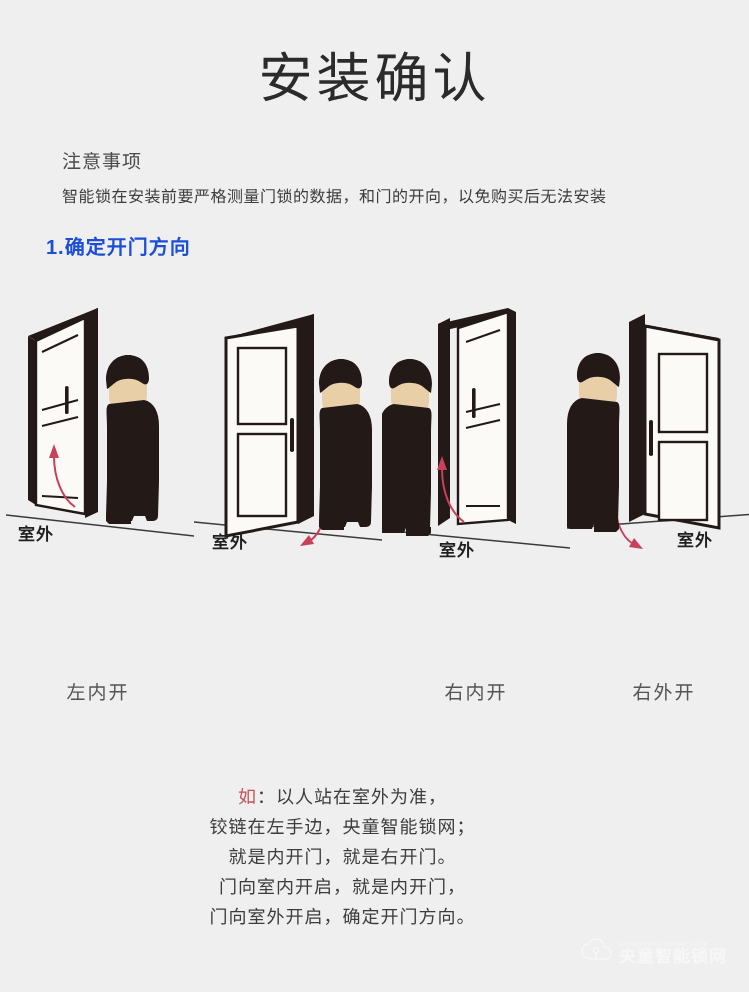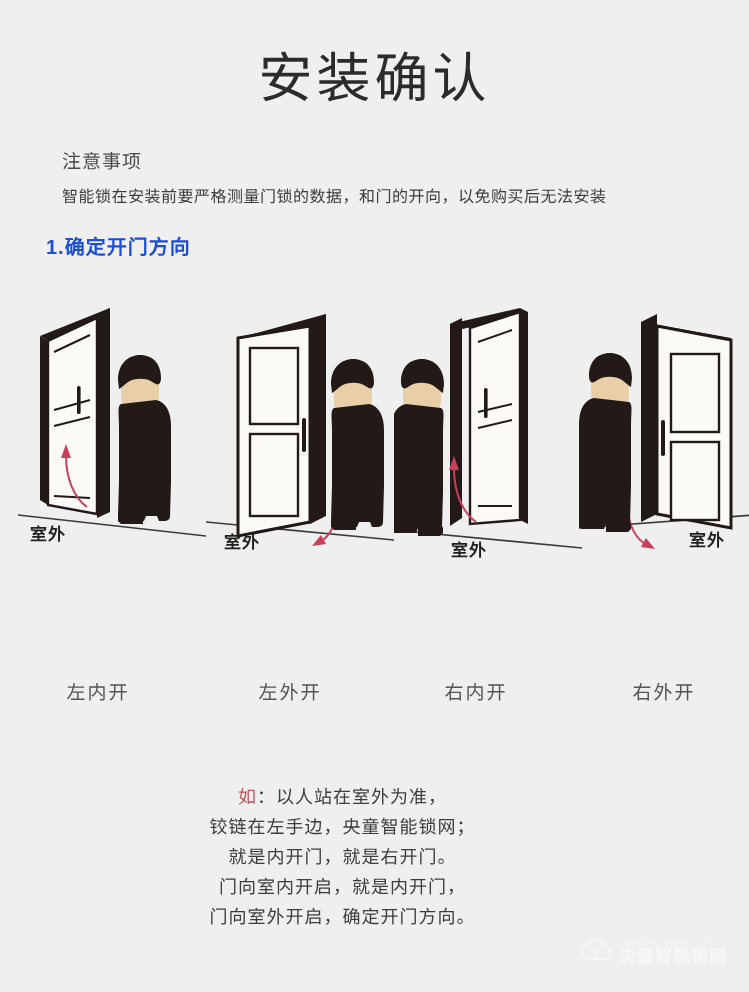--- a/index.html
+++ b/index.html
@@ -60,21 +60,21 @@
     font-size: 20px;
     font-weight: bold;
     letter-spacing: 1px;
     color: #1d4ed8;
   }
 
   
   .diagram-strip {
     position: absolute;
     top: 300px;
-    left: 12px;
+    left: 0;
     width: 685px;
     height: 270px;
   }
   .diagram {
     position: absolute;
     top: 0;
     width: 188px;
     height: 270px;
   }
   .diagram svg { display: block; }
@@ -279,21 +279,20 @@
         <path d="M0,186 L52,186 L51,224 C51,228 48,229 45,229 L40,229 L38,224 L27,224 L25,229 L5,229 C1,229 -1,227 -1,223 Z" fill="#231a17"></path>
         <path d="M52,223 L52,229 L49,232 L27,232 L27,224 Z" fill="#231a17"></path>
       </g>
       <text x="110" y="246" font-family="'Liberation Sans',sans-serif" font-size="17" font-weight="bold" fill="#1f1f1f" letter-spacing="1">室外</text>
     </svg>
   </div>
 </div>
 
 <div class="caption-row">
   <div class="caption" style="left:0px;">左内开</div>
-  <div class="caption" style="left:192px;">左外开</div>
   <div class="caption" style="left:378px;">右内开</div>
   <div class="caption" style="left:566px;">右外开</div>
 </div>
 
 <div class="explain">
   <div>
     <span class="kw">如</span><span>：以人站在室外为准，</span>
   </div>
   <div>铰链在左手边，央童智能锁网；</div>
   <div>就是内开门，就是右开门。</div>

